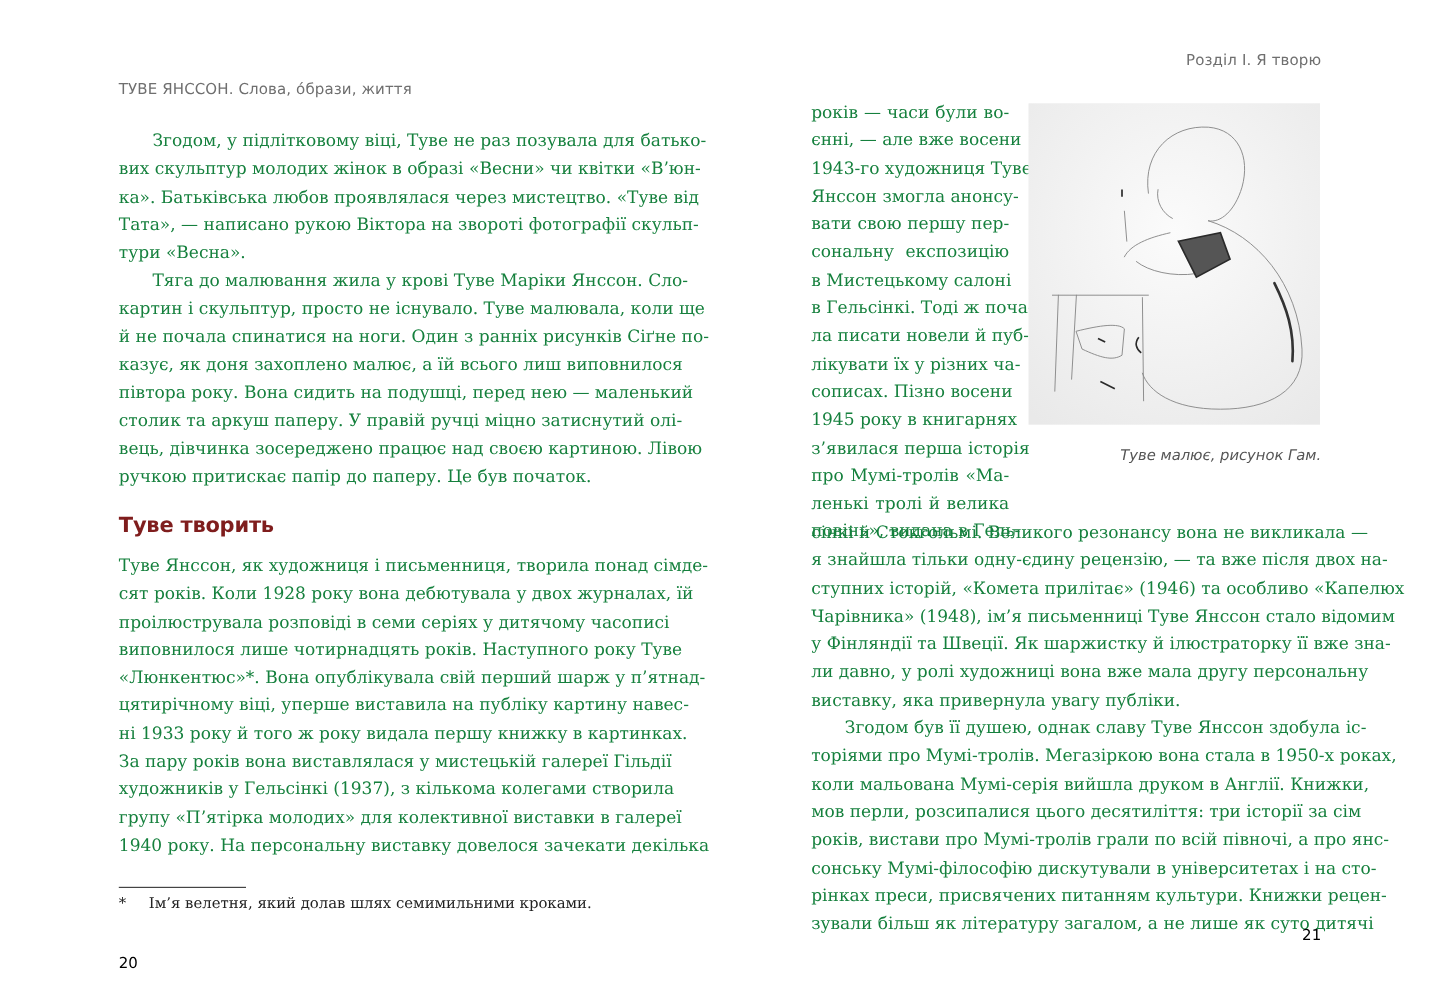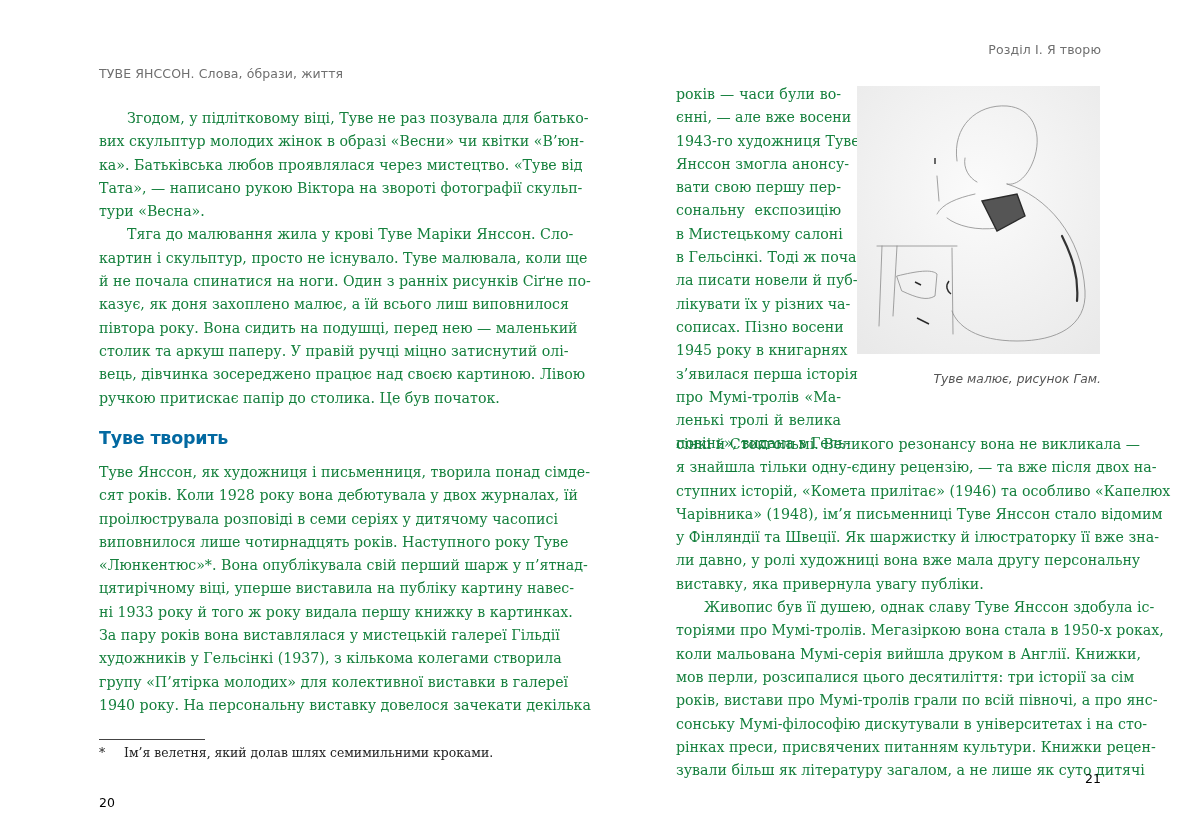--- a/index.html
+++ b/index.html
@@ -23,21 +23,21 @@
     font-family: "DejaVu Serif", serif; font-size: 14.2px; line-height: 23.3px; color: #15803d;
     position: absolute; text-align: justify; hyphens: manual;
   }
   .line { display: block; text-align: justify; text-align-last: justify; white-space: nowrap; height: 23.3px; overflow: visible; }
   .line.last { text-align-last: left; }
   .line.indent { padding-left: 28px; }
 
   #left-block-1 { left: 99px; top: 83px; width: 430px; }
   #left-heading {
     position: absolute; left: 99px; top: 404px; font-family: "DejaVu Sans", sans-serif;
-    font-weight: bold; font-size: 17.5px; color: #0369a1; letter-spacing: -0.2px;
+    font-weight: bold; font-size: 17.5px; color: #7f1d1d; letter-spacing: -0.2px;
   }
   #left-block-2 { left: 99px; top: 437px; width: 430px; }
 
   .fn-rule { position: absolute; left: 99px; top: 715px; width: 106px; height: 0; border-top: 1px solid #444; }
   .footnote {
     position: absolute; left: 99px; top: 721px; font-family: "DejaVu Serif", serif; font-size: 12.4px; color: #222;
     white-space: nowrap;
   }
   .footnote .mark { display: inline-block; width: 25px; }
 
@@ -74,21 +74,21 @@
         <span class="line last">тури «Весна».</span>
       </div>
     <div>
         <span class="line indent">Тяга до малювання жила у крові Туве Маріки Янссон. Сло-</span>
         <span class="line">картин і скульптур, просто не існувало. Туве малювала, коли ще</span>
         <span class="line">й не почала спинатися на ноги. Один з ранніх рисунків Сіґне по-</span>
         <span class="line">казує, як доня захоплено малює, а їй всього лиш виповнилося</span>
         <span class="line">півтора року. Вона сидить на подушці, перед нею — маленький</span>
         <span class="line">столик та аркуш паперу. У правій ручці міцно затиснутий олі-</span>
         <span class="line">вець, дівчинка зосереджено працює над своєю картиною. Лівою</span>
-        <span class="line last">ручкою притискає папір до столика. Це був початок.</span>
+        <span class="line last">ручкою притискає папір до паперу. Це був початок.</span>
       </div>
   </div>
 
   <div id="left-heading">Туве творить</div>
 
   <div class="body-text" id="left-block-2">
     <div>
         <span class="line">Туве Янссон, як художниця і письменниця, творила понад сімде-</span>
         <span class="line">сят років. Коли 1928 року вона дебютувала у двох журналах, їй</span>
         <span class="line">проілюструвала розповіді в семи серіях у дитячому часописі</span>
@@ -179,21 +179,21 @@
     <div>
         <span class="line">сінкі й Стокгольмі. Великого резонансу вона не викликала —</span>
         <span class="line">я знайшла тільки одну-єдину рецензію, — та вже після двох на-</span>
         <span class="line">ступних історій, «Комета прилітає» (1946) та особливо «Капелюх</span>
         <span class="line">Чарівника» (1948), ім’я письменниці Туве Янссон стало відомим</span>
         <span class="line">у Фінляндії та Швеції. Як шаржистку й ілюстраторку її вже зна-</span>
         <span class="line">ли давно, у ролі художниці вона вже мала другу персональну</span>
         <span class="line last">виставку, яка привернула увагу публіки.</span>
       </div>
     <div>
-        <span class="line indent">Живопис був її душею, однак славу Туве Янссон здобула іс-</span>
+        <span class="line indent">Згодом був її душею, однак славу Туве Янссон здобула іс-</span>
         <span class="line">торіями про Мумі-тролів. Мегазіркою вона стала в 1950-х роках,</span>
         <span class="line">коли мальована Мумі-серія вийшла друком в Англії. Книжки,</span>
         <span class="line">мов перли, розсипалися цього десятиліття: три історії за сім</span>
         <span class="line">років, вистави про Мумі-тролів грали по всій півночі, а про янс-</span>
         <span class="line">сонську Мумі-філософію дискутували в університетах і на сто-</span>
         <span class="line">рінках преси, присвячених питанням культури. Книжки рецен-</span>
         <span class="line">зували більш як літературу загалом, а не лише як суто дитячі</span>
       </div>
   </div>
 

